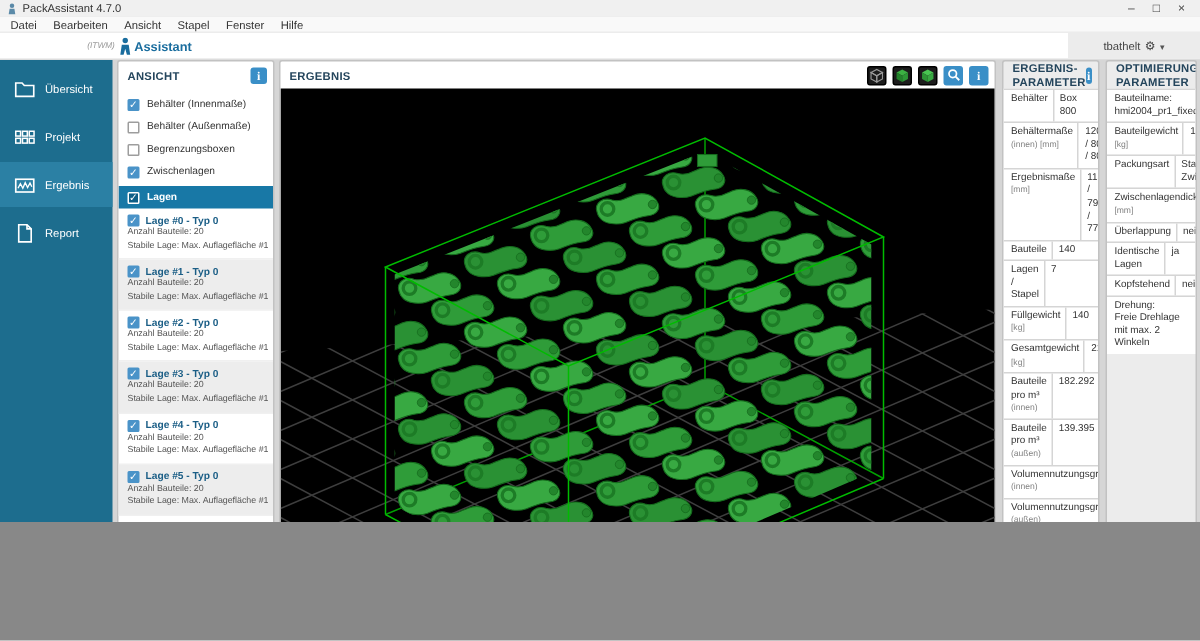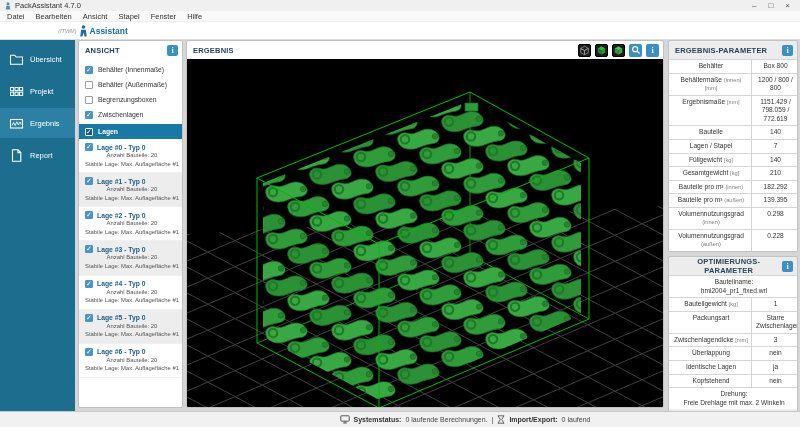--- a/index.html
+++ b/index.html
@@ -1,18 +1,18 @@
 <!DOCTYPE html>
 <html><head>
 <meta charset="utf-8">
 <style>
   html,body{margin:0;padding:0;background:#888;}
   *{box-sizing:border-box;}
-  .app{position:relative;width:800px;height:427px;background:#d6d6d6;overflow:hidden;
-       font-family:"Liberation Sans",sans-serif;color:#333;text-align:center;}
+  .app{position:relative;width:800px;height:348px;background:#d6d6d6;overflow:hidden;
+       font-family:"Liberation Sans",sans-serif;color:#333;}
 
   
   .titlebar{position:absolute;left:0;top:0;width:800px;height:11px;background:#f0f0f0;
             display:flex;align-items:center;font-size:7.5px;color:#333;padding:0 4px;}
   .titlebar .ttl{margin-left:3px;}
   .win-controls{margin-left:auto;display:flex;gap:12px;font-size:8px;color:#444;padding-right:6px;}
   .win-controls span{cursor:default;line-height:10px;}
 
   .menubar{position:absolute;left:0;top:11px;width:800px;height:11px;background:#f9f9f9;
            display:flex;align-items:center;gap:11px;padding:0 7px;font-size:7.5px;color:#333;
@@ -62,21 +62,21 @@
   
   .panel-center{position:absolute;left:186px;top:40px;width:478px;height:368px;overflow:hidden;}
   .center-head{height:18px;display:flex;align-items:center;padding:0 4px 0 6px;}
   .vp-btns{margin-left:auto;display:flex;gap:4px;align-items:center;}
   .vp-btn{width:13px;height:13px;border-radius:2px;display:flex;align-items:center;justify-content:center;cursor:default;}
   .vp-btn.dark{background:#1c1c1c;border:1px solid #000;}
   .vp-btn.blue{background:#3a8fc7;color:#fff;font-size:8px;font-weight:bold;font-family:"Liberation Serif",serif;}
   .viewport{width:478px;height:350px;background:#000;display:block;}
 
   
-  .right-col{position:absolute;left:668px;top:40px;width:130px;display:flex;flex-direction:column;gap:4px;}
+  .right-col{position:absolute;left:668px;top:40px;width:130px;display:flex;flex-direction:row;gap:4px;}
   .card{background:#ececec;border:1px solid #c2c2c2;border-radius:2px;overflow:hidden;}
   .card2{min-height:168px;}
   .trow{display:flex;border-top:1px solid #d5d5d5;background:#fff;}
   .tlabel{flex:1;padding:2px 3px 2px 5px;font-size:6.6px;color:#333;line-height:1.3;}
   .tvalue{width:46px;border-left:1px solid #d5d5d5;padding:2px 2px 2px 4px;font-size:6.6px;color:#333;line-height:1.3;}
   .sub{font-size:5.7px;color:#828282;}
   .trow.full{display:block;padding:2px 3px 2px 5px;}
   .full-l1{font-size:6.6px;color:#333;line-height:1.3;}
   .full-l2{font-size:6.6px;color:#333;line-height:1.3;}
 
@@ -114,20 +114,25 @@
   </div>
 
   <div class="toolbar">
     <div class="logo-cell">
       <span class="logo-itwm">(ITWM)</span>
       <svg width="9" height="12" viewBox="0 0 9 12">
         <circle cx="4.5" cy="2" r="1.8" fill="#1a6d9e"></circle>
         <path d="M1.2,11.5 L2.2,4.8 L6.8,4.8 L7.8,11.5 L5.6,11.5 L4.5,7.5 L3.4,11.5 Z" fill="#1a6d9e"></path>
       </svg>
       <span class="logo-assistant">Assistant</span>
+    </div>
+    <div class="user-cell">
+      <span>tbathelt</span>
+      <span style="font-size:8px;">⚙</span>
+      <span class="caret">▾</span>
     </div>
   </div>
 
   <div class="sidebar">
     <div class="nav-item">
       <svg width="15" height="15" viewBox="0 0 15 15">
         <path d="M1.5,5 v-1.7 h4.2 l1.5,1.7 h6.3 v7.2 h-12 Z" fill="none" stroke="#fff" stroke-width="1.1"></path>
       </svg>
       <span>Übersicht</span>
     </div>

